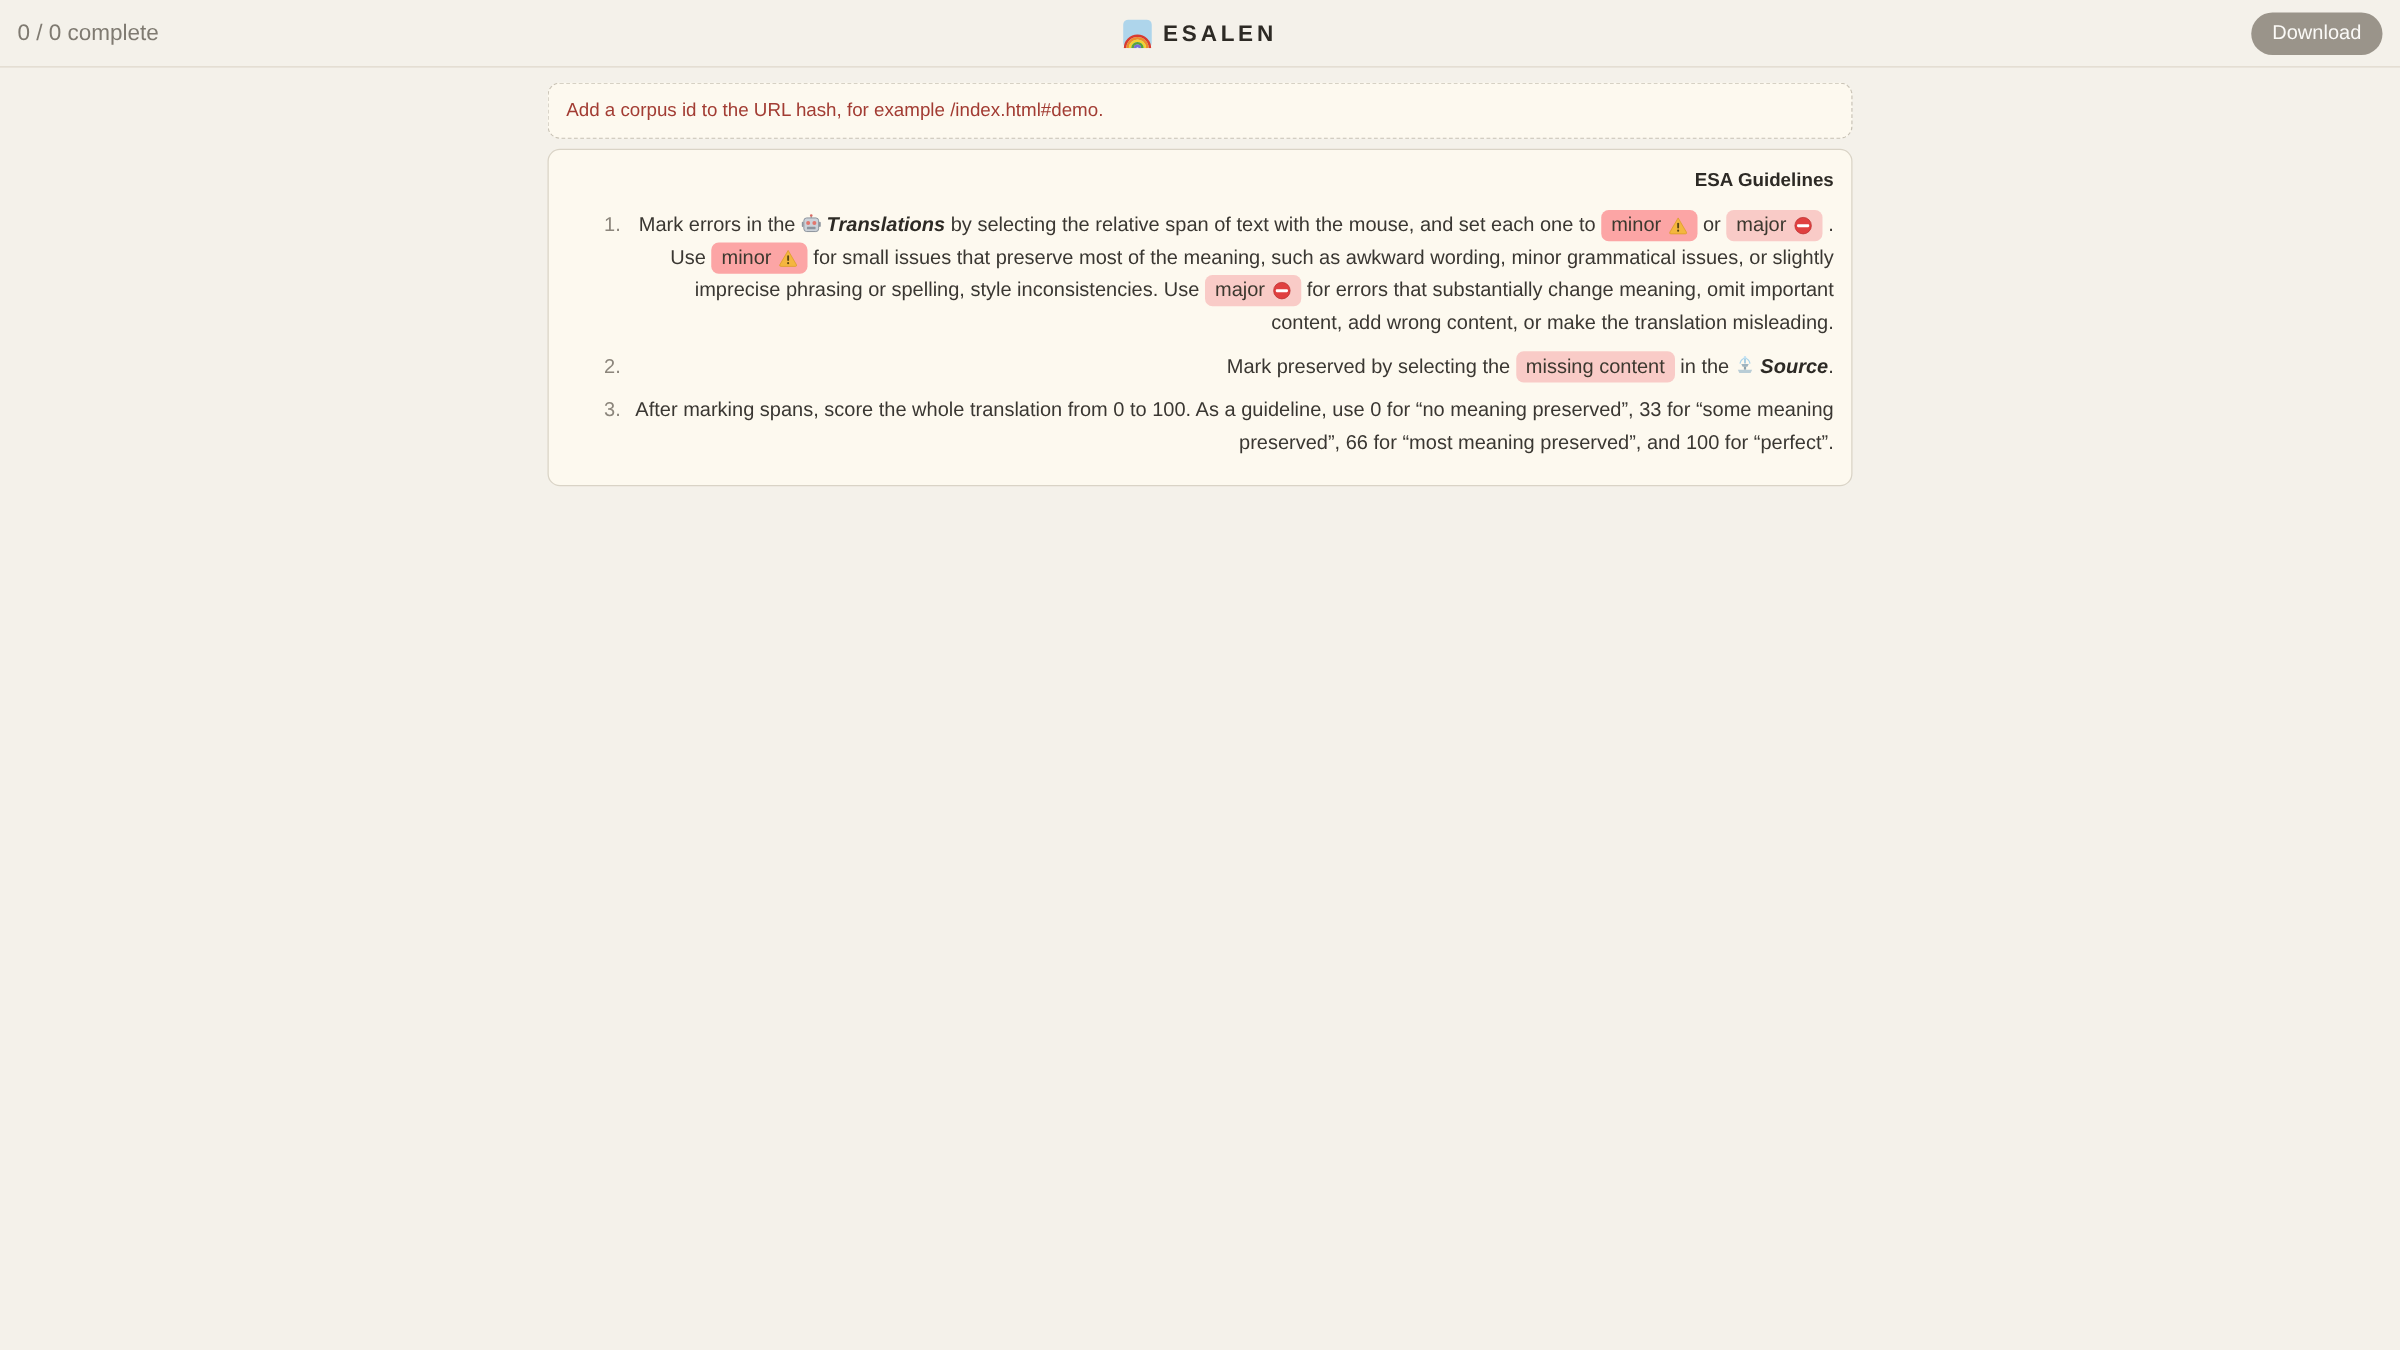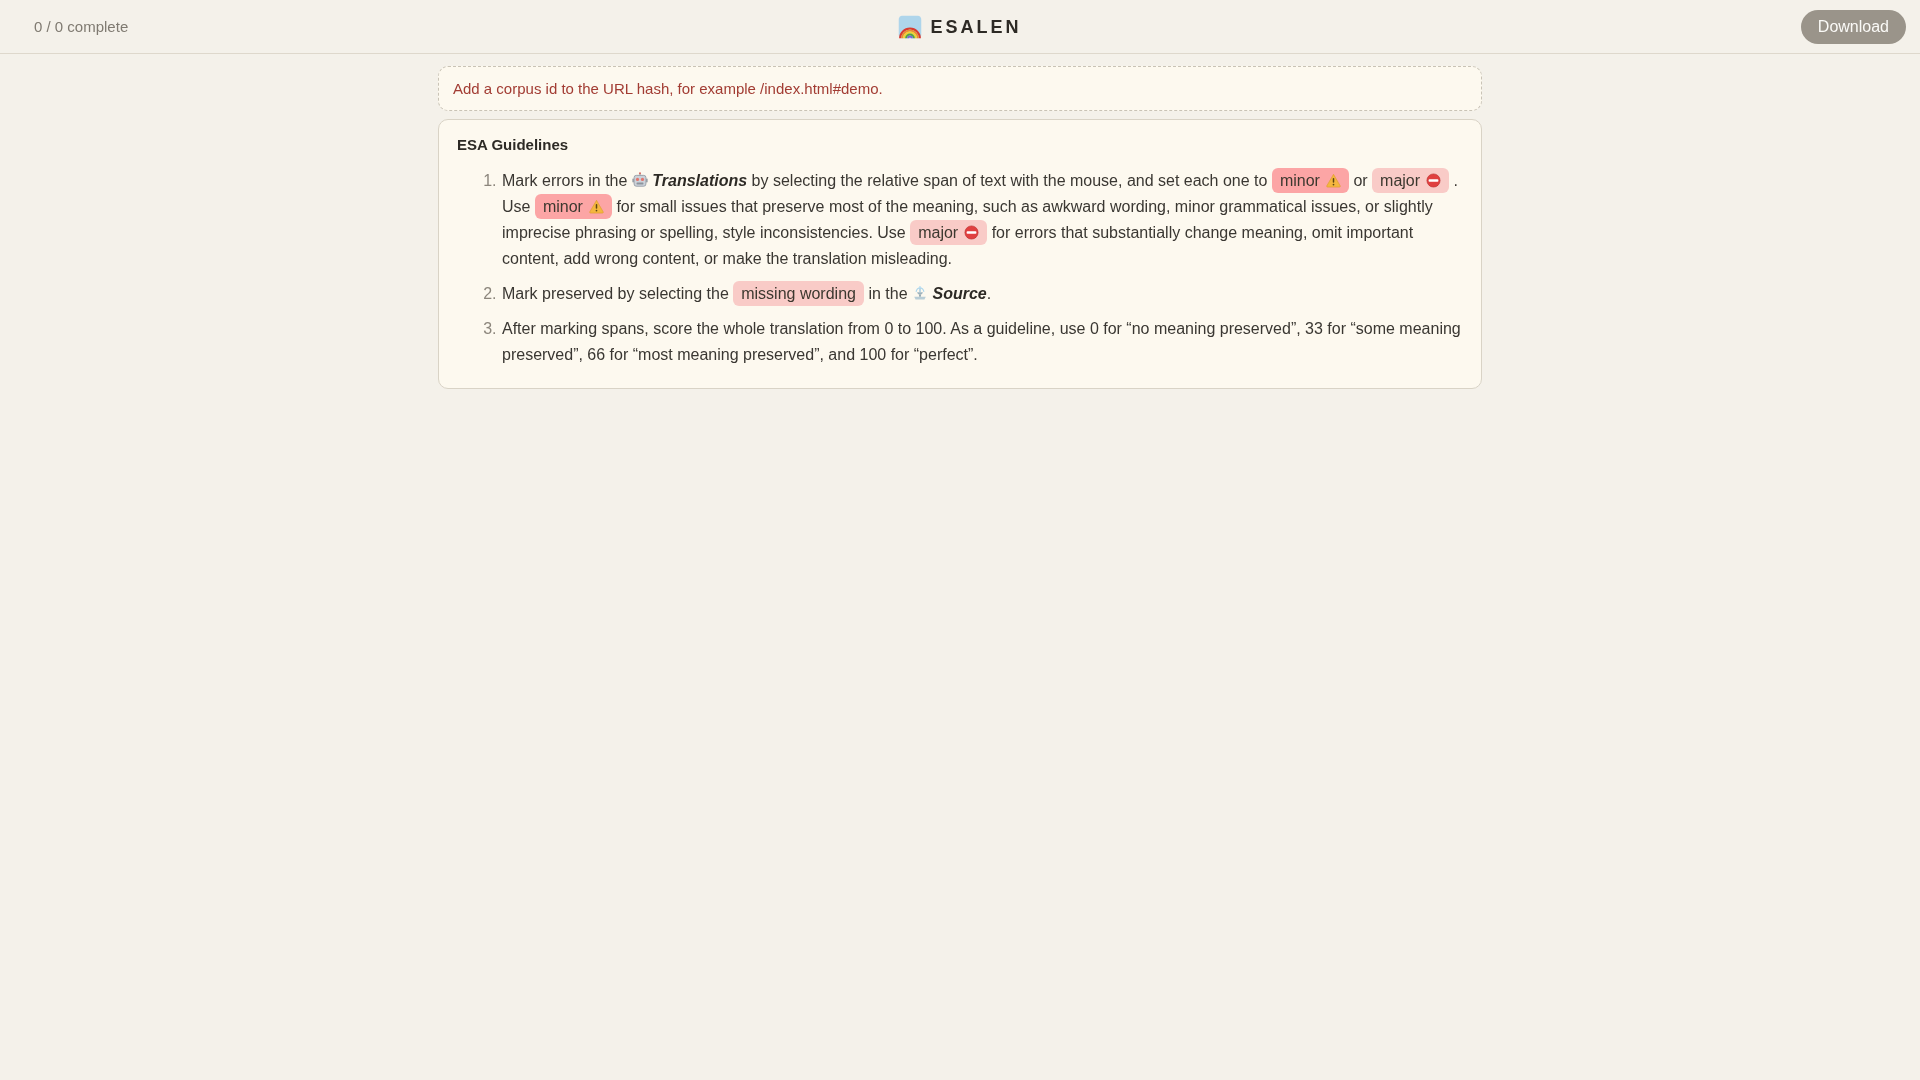--- a/index.html
+++ b/index.html
@@ -15,22 +15,21 @@
   .app-header {
     height: 54px;
     display: flex;
     align-items: center;
     padding: 0 14px;
     border-bottom: 1px solid #ded8cc;
     position: relative;
   }
   .progress-counter {
     color: #7f7a71;
-    font-size: 15px;
-    margin-left: 20px;
+    font-size: 18px;
   }
   .logo {
     position: absolute;
     left: 50%;
     top: 50%;
     transform: translate(-50%, -50%);
     display: flex;
     align-items: center;
     gap: 9px;
   }
@@ -64,20 +63,21 @@
     color: #a23c33;
     font-size: 15px;
   }
 
   .card {
     margin-top: 8px;
     border: 1px solid #d9d3c6;
     border-radius: 10px;
     background: #fdf9ef;
     padding: 16px 14px 12px 18px;
+    text-align: right;
   }
   .card-title {
     font-size: 15px;
     font-weight: bold;
     color: #2d2a25;
   }
   .guideline-list {
     margin: 15px 0 8px 0;
     padding-left: 44px;
     font-size: 16px;
@@ -188,21 +188,21 @@
                 <circle cx="10" cy="10" r="8.8" fill="#e04040" stroke="#bb2f2f" stroke-width="0.8"></circle>
                 <rect x="3.5" y="8.4" width="13" height="3.2" rx="1.1" fill="#ffffff"></rect>
               </svg></span>
           </span>
         <span>for errors that substantially change meaning, omit important content, add wrong content, or make the translation misleading.</span>
       </li>
 
       <li>
         <span>Mark preserved by selecting the</span>
         <span class="tag tag-pink">
-            <span>missing wording</span>
+            <span>missing content</span>
           </span>
         <span>in the</span>
         <span class="inline-icon">
           <svg width="16" height="16" viewBox="0 0 20 20">
             <path d="M10 2.6 L10 8.6" stroke="#8fc0de" stroke-width="1.5" fill="none"></path>
             <path d="M10 3 C7 4 5.4 6 5.1 8.6" stroke="#aad5ec" stroke-width="1.3" fill="none"></path>
             <path d="M10 3 C13 4 14.6 6 14.9 8.6" stroke="#aad5ec" stroke-width="1.3" fill="none"></path>
             <circle cx="10" cy="2.4" r="1.3" fill="#c3e2f3"></circle>
             <path d="M6.3 9 h7.4 l-1.3 2.7 h-4.8 Z" fill="#9fb4bf"></path>
             <rect x="8.9" y="11.6" width="2.2" height="3.1" fill="#8da2ad"></rect>

